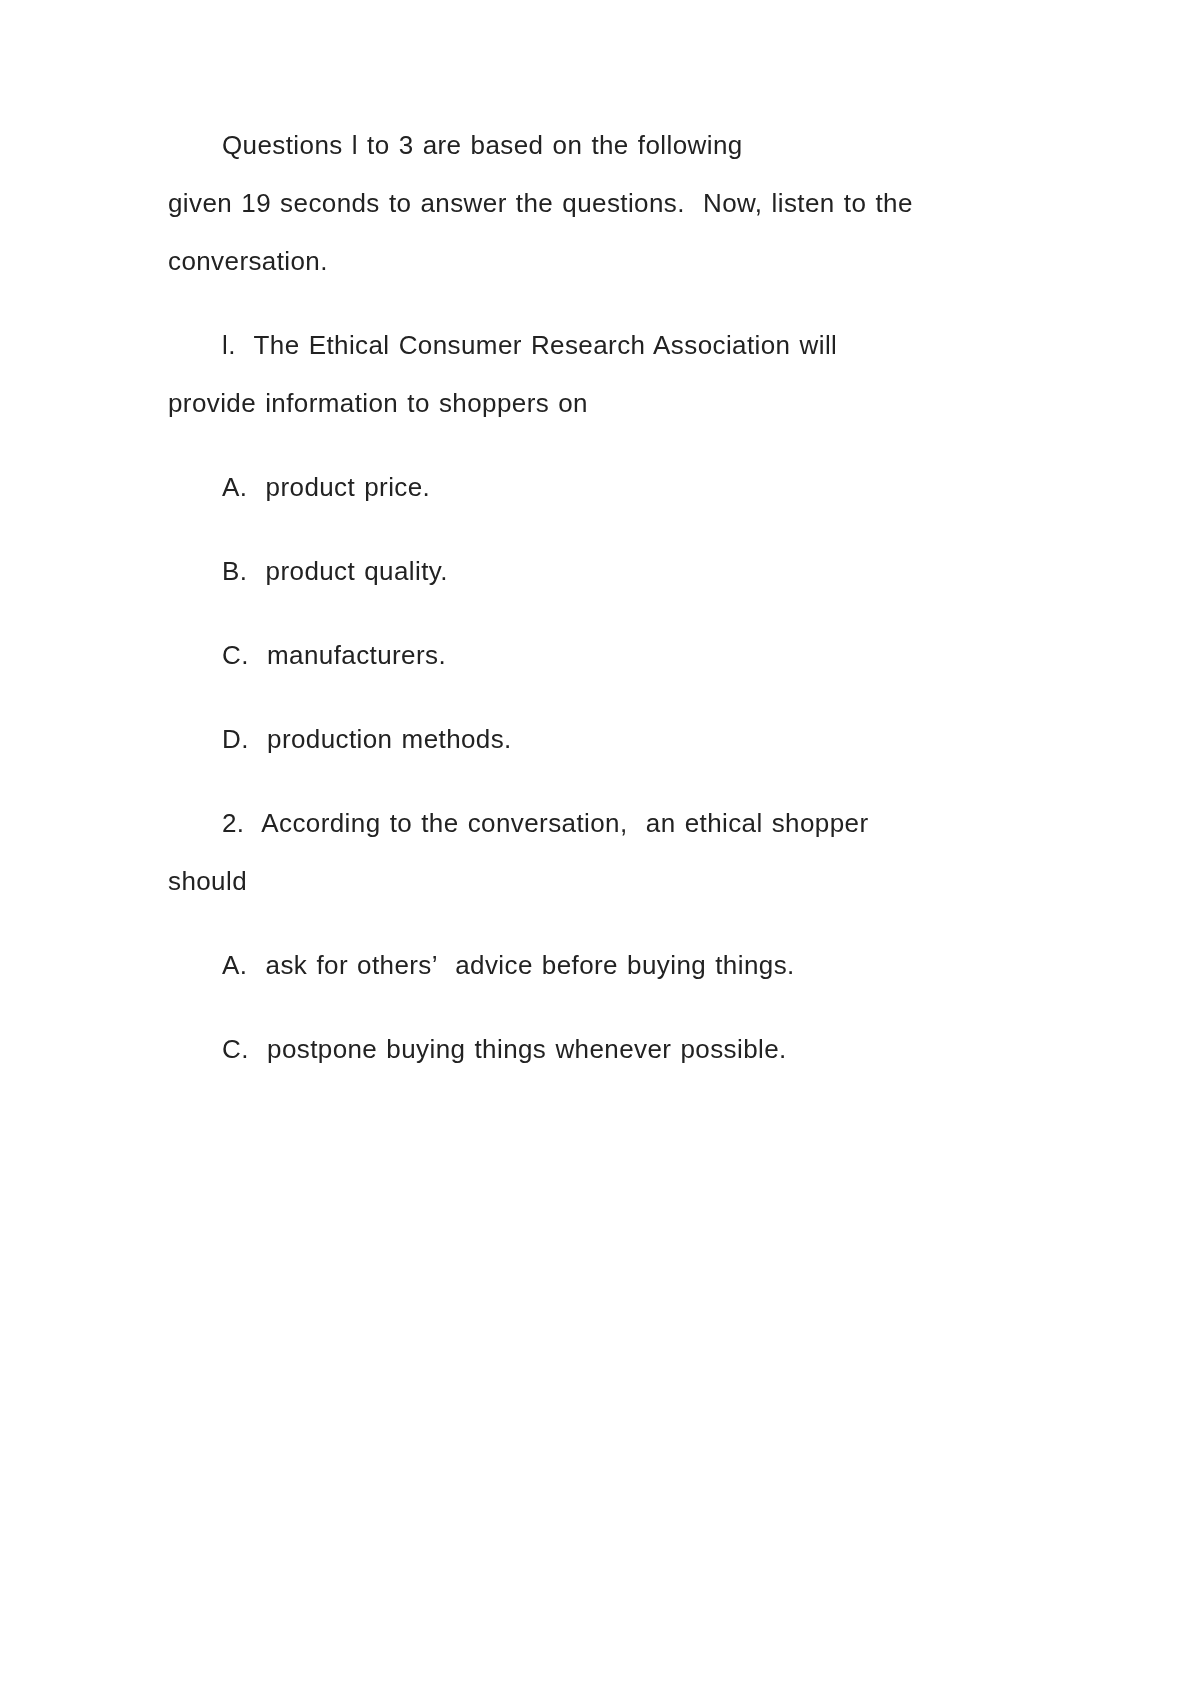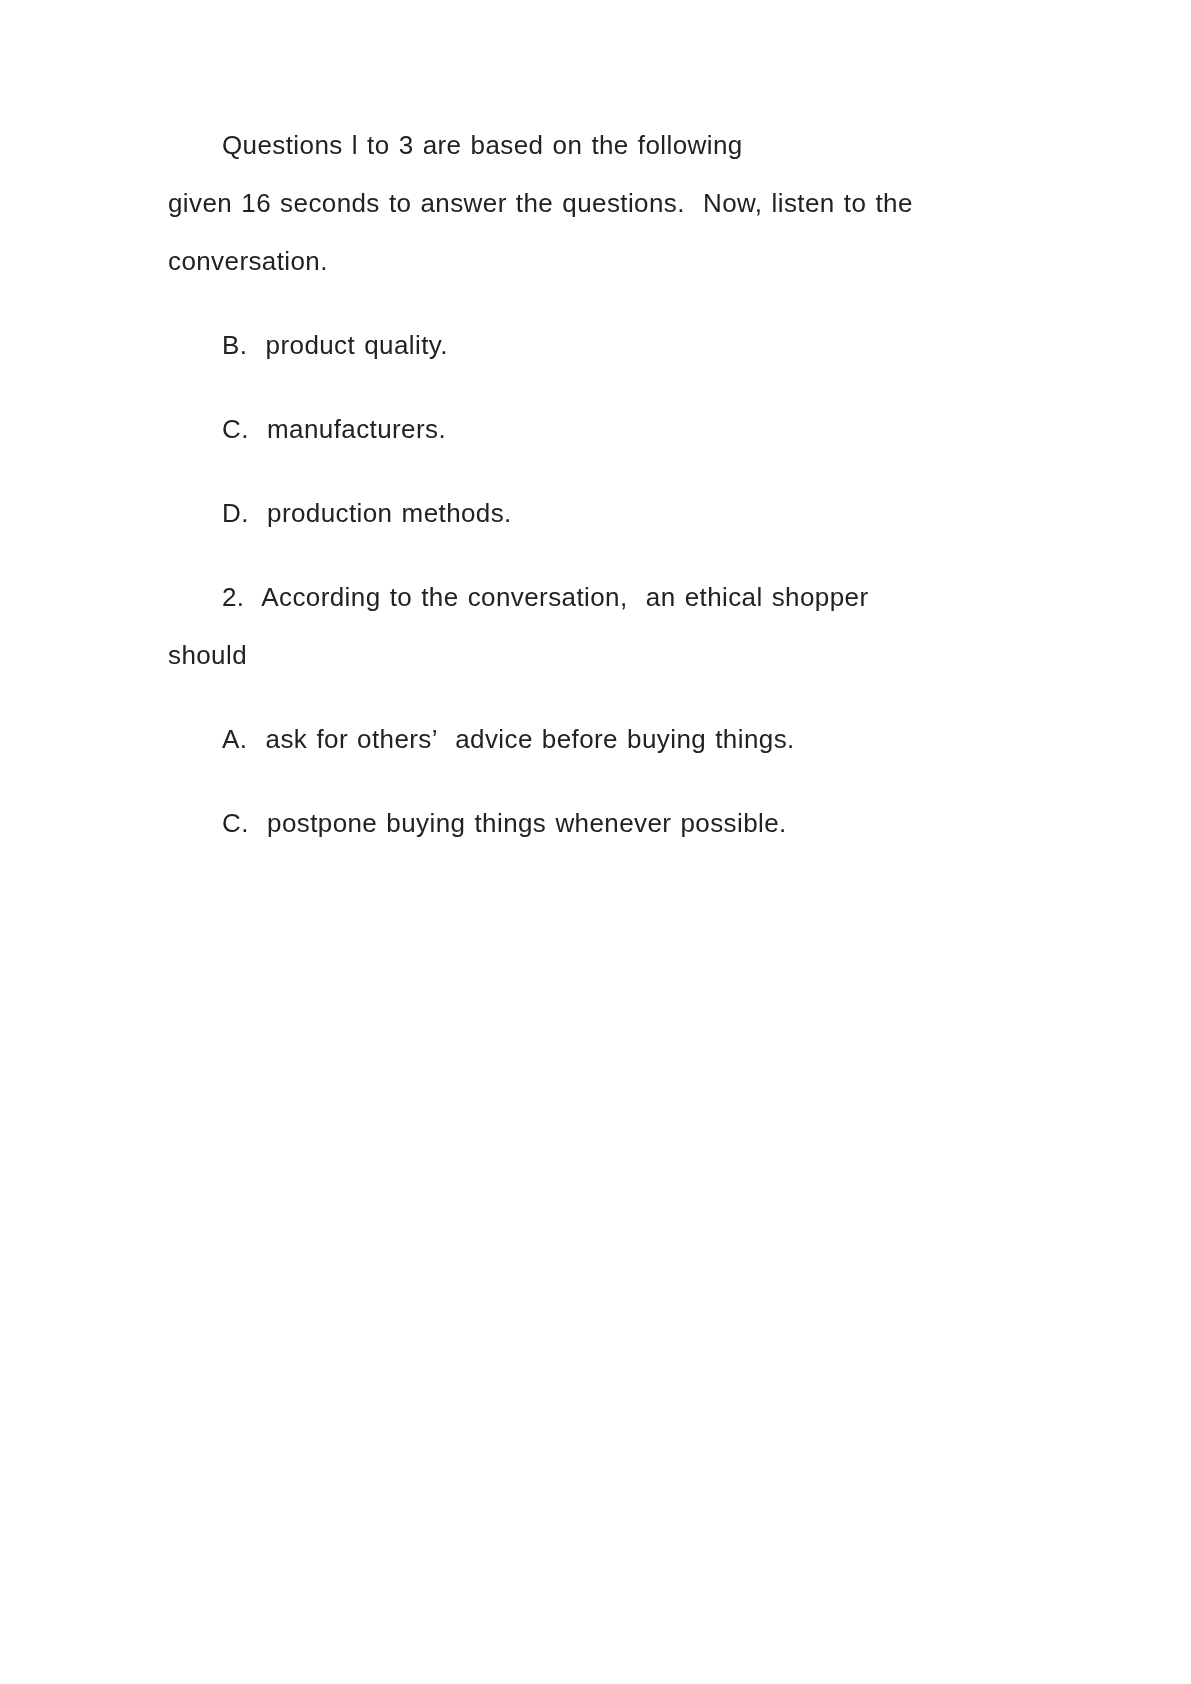--- a/index.html
+++ b/index.html
@@ -38,25 +38,32 @@
   }
 </style>
 </head>
 <body>
 
 <div class="page">
   <div class="content">
 
     <div class="para">
       <div class="line first">Questions l to 3 are based on the following</div>
-      <div class="line">given 16 seconds to answer the questions.  Now, listen to the</div>
+      <div class="line">given 19 seconds to answer the questions.  Now, listen to the</div>
       <div class="line">conversation.</div>
     </div>
 
+    <div class="para">
+      <div class="line first">l.  The Ethical Consumer Research Association will</div>
+      <div class="line">provide information to shoppers on</div>
+    </div>
 
+    <div class="para">
+      <div class="line first">A.  product price.</div>
+    </div>
 
     <div class="para">
       <div class="line first">B.  product quality.</div>
     </div>
 
     <div class="para">
       <div class="line first">C.  manufacturers.</div>
     </div>
 
     <div class="para">

